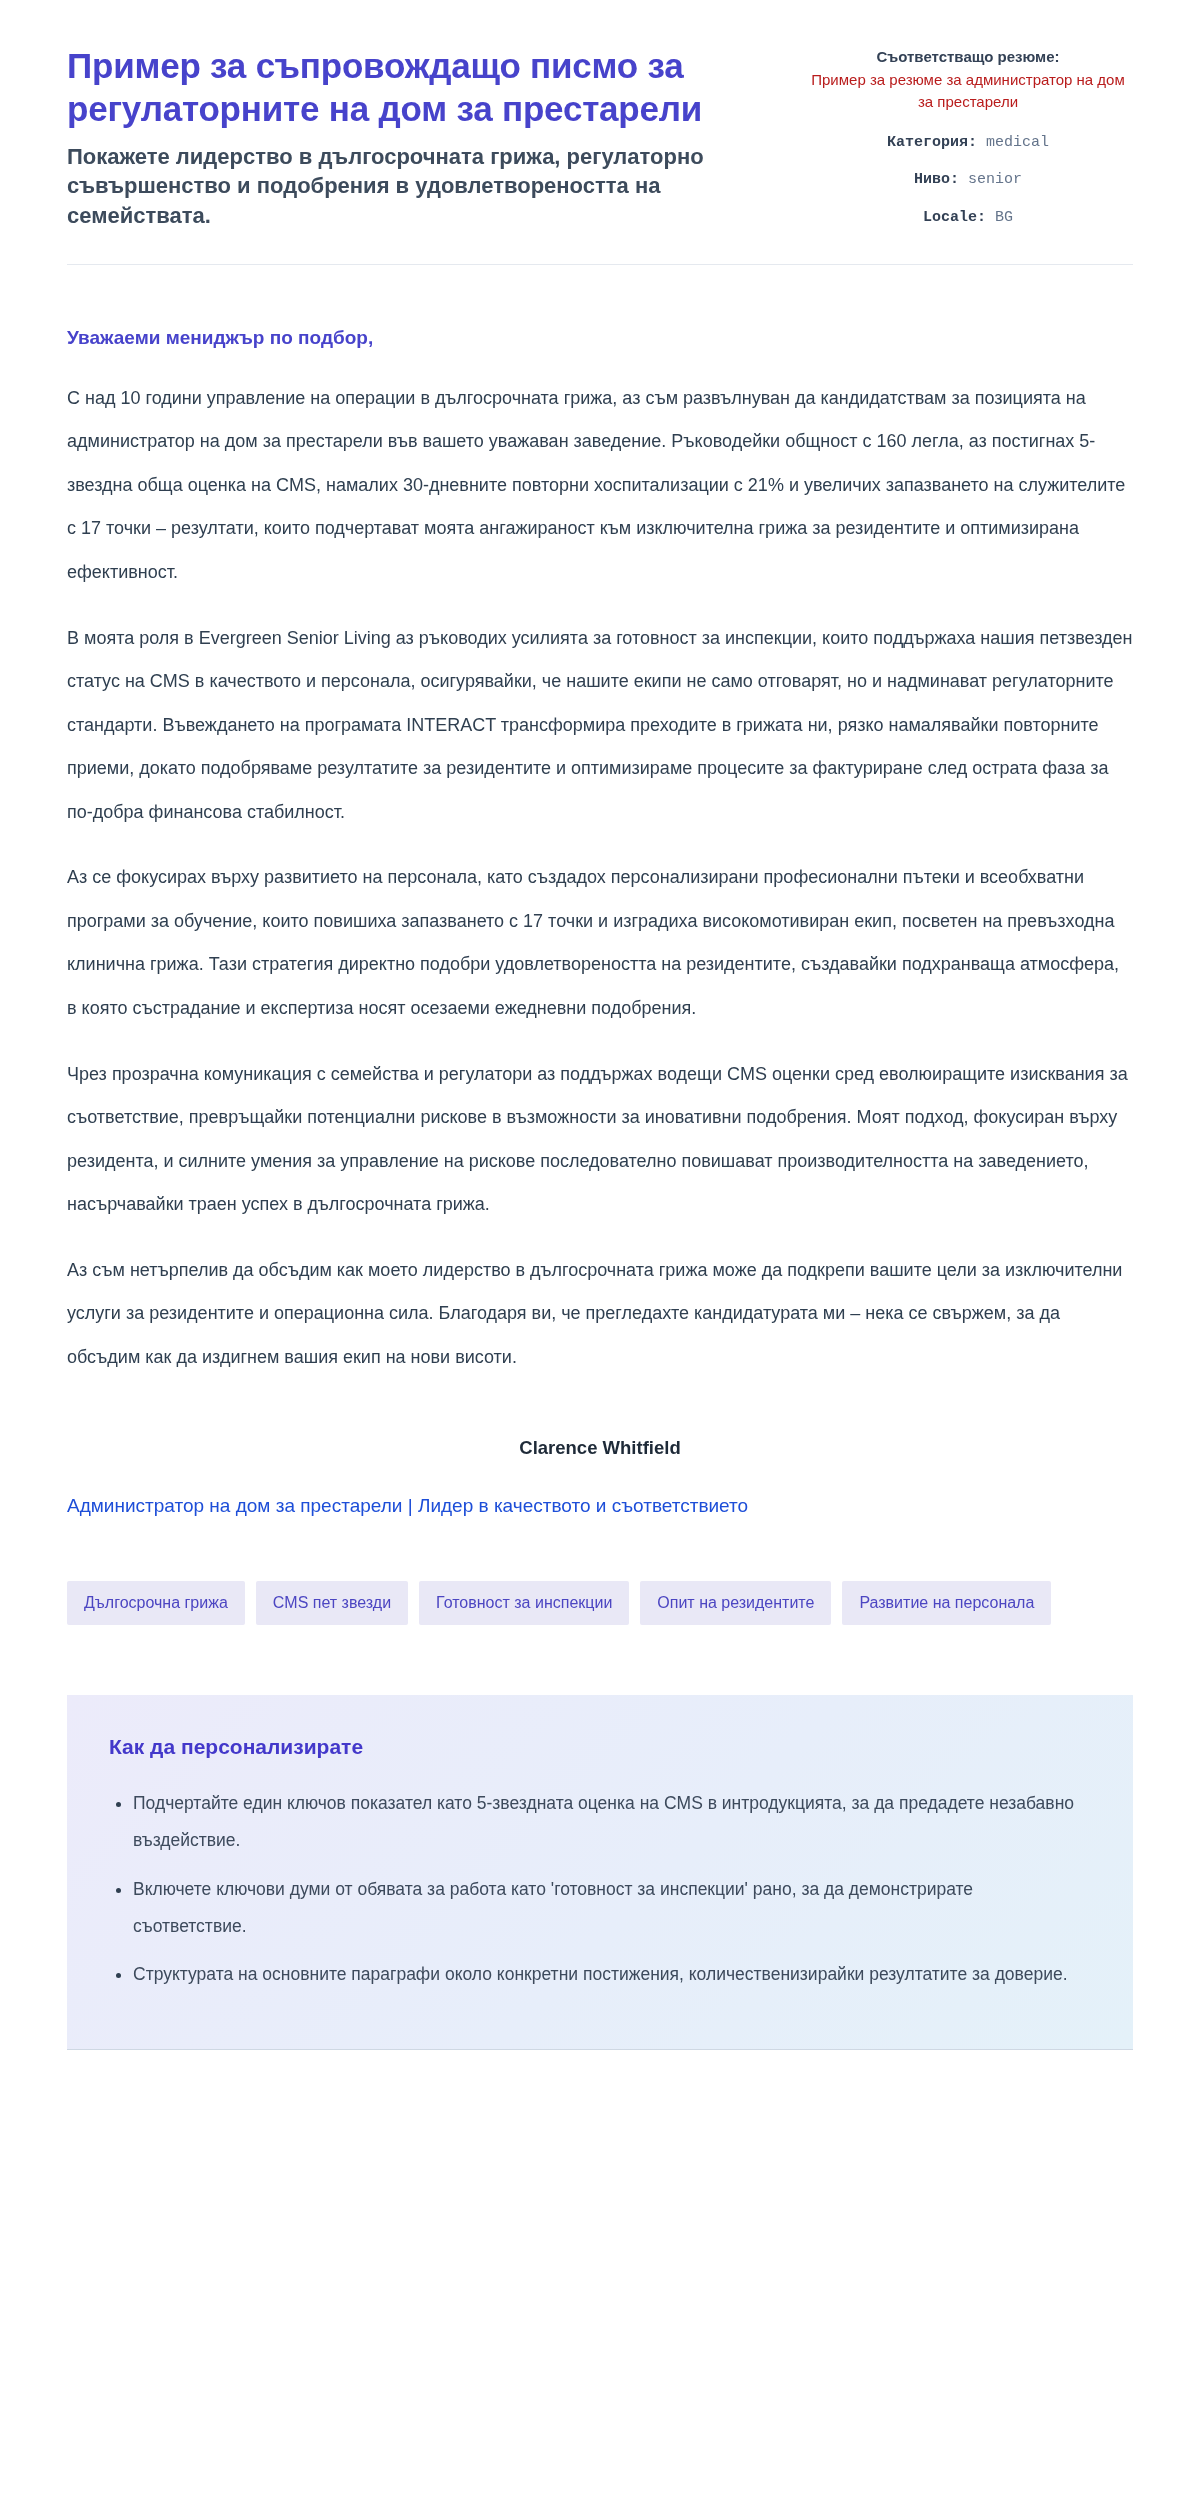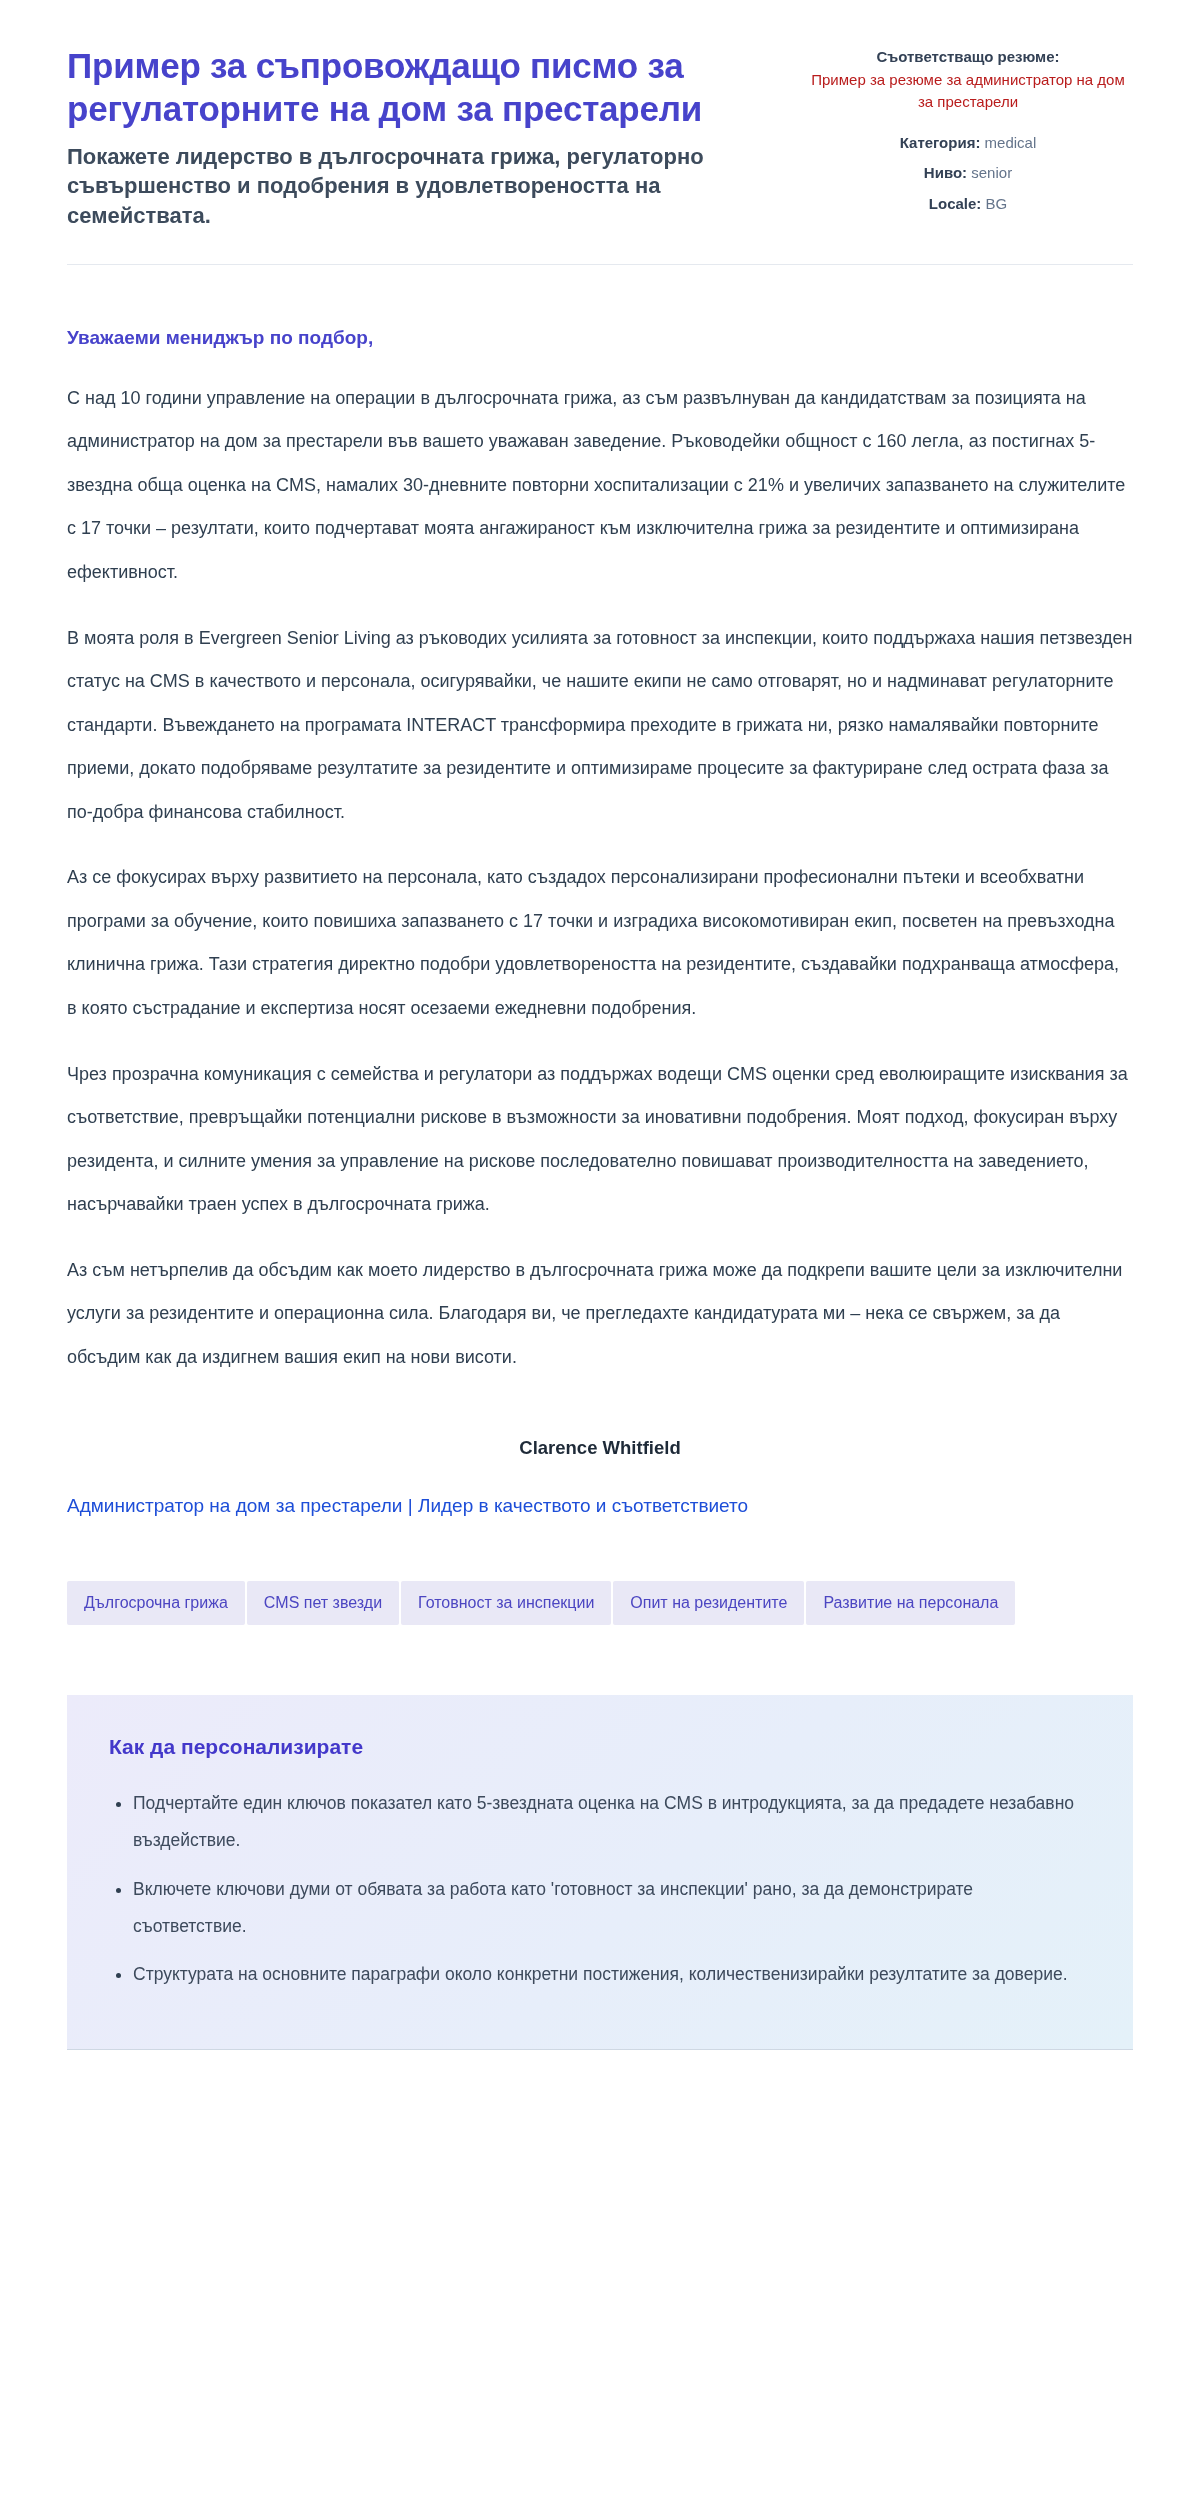--- a/index.html
+++ b/index.html
@@ -45,21 +45,21 @@
     padding-top: 2px;
   }
   .meta .label { font-weight: 700; color: #334155; }
   .meta-resume-link {
     display: block;
     color: #b91c1c;
     text-decoration: none;
     margin-bottom: 18px;
     cursor: pointer;
   }
-  .meta-row { margin-top: 8px; }
+  .meta-row { margin-top: 15px; font-family: Liberation Mono, monospace; }
 
   .divider {
     border: none;
     border-top: 1px solid #e5e9ef;
     margin-top: 34px;
   }
 
   
   .greeting {
     margin-top: 62px;
@@ -86,21 +86,21 @@
     margin-top: 36px;
     font-size: 19px;
     color: #1d4ed8;
   }
 
   
   .tags {
     margin-top: 64px;
     display: flex;
     flex-wrap: wrap;
-    gap: 2px;
+    gap: 11px;
     width: 1000px;
   }
   .tag-chip {
     background: #e9e8f6;
     color: #4c46c2;
     font-size: 16px;
     padding: 13px 17px;
     border-radius: 2px;
     white-space: nowrap;
   }

